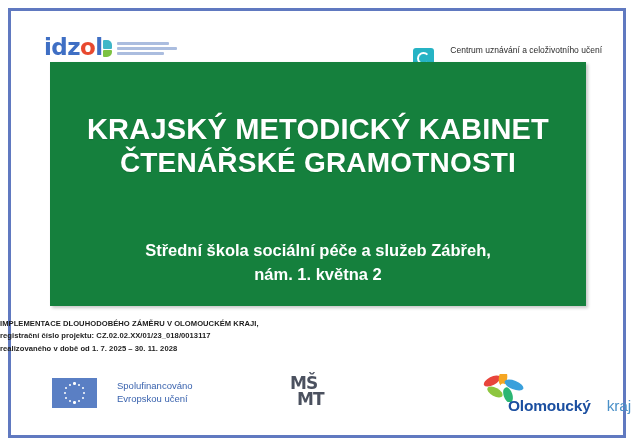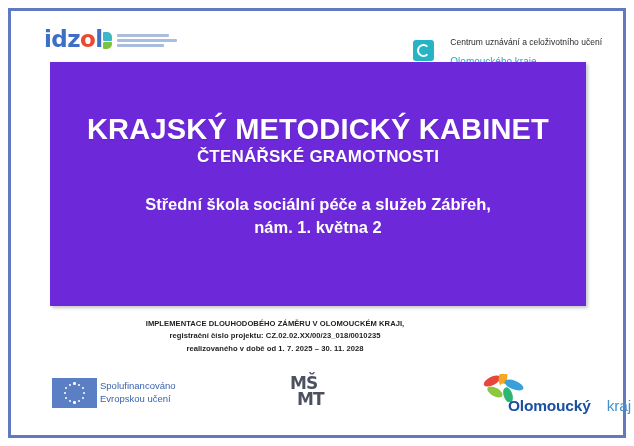--- a/index.html
+++ b/index.html
@@ -26,21 +26,21 @@
     bottom: 8px;
     border: 3px solid #6079c0;
     box-sizing: border-box;
     pointer-events: none;
   }
 
   
   .header {
     position: absolute;
     left: 22px;
-    top: 24px;
+    top: 32px;
     right: 22px;
     height: 42px;
   }
   .idzol-logo {
     position: absolute;
     left: 22px;
     top: 4px;
     display: flex;
     align-items: center;
     gap: 5px;
@@ -132,56 +132,55 @@
     white-space: nowrap;
   }
 
   
   .panel {
     position: absolute;
     left: 50px;
     top: 62px;
     width: 536px;
     height: 244px;
-    background: #6d28d9;
+    background: #15803d;
     box-shadow: 2px 2px 3px rgba(0,0,0,.22);
     color: #ffffff;
     text-align: center;
     box-sizing: border-box;
   }
   .panel-title {
     margin-top: 52px;
     font-size: 29px;
     font-weight: 700;
     letter-spacing: 0.2px;
     line-height: 1.08;
     text-shadow: 0 1px 1px rgba(0,0,0,.12);
   }
   .panel-subtitle {
     margin-top: 3px;
-    font-size: 17px;
+    font-size: 28px;
     font-weight: 700;
     letter-spacing: 0.2px;
     line-height: 1.1;
     text-shadow: 0 1px 1px rgba(0,0,0,.12);
   }
   .panel-org {
-    margin-top: 26px;
+    margin-top: 60px;
     font-size: 16.5px;
     font-weight: 700;
     line-height: 1.42;
   }
 
   
   .fineprint {
     position: absolute;
     left: 0;
     top: 318px;
     width: 550px;
-    text-align: center;
     color: #1d1d1d;
   }
   .fineprint .fp {
     font-size: 7.6px;
     font-weight: 700;
     line-height: 1.62;
     letter-spacing: .05px;
   }
 
   
@@ -191,21 +190,21 @@
     top: 370px;
     width: 634px;
     height: 50px;
   }
   .eu-logo {
     position: absolute;
     left: 52px;
     top: 8px;
     display: flex;
     align-items: center;
-    gap: 3px;
+    gap: 20px;
   }
   .eu-flag {
     width: 45px;
     height: 30px;
     background: #5a7fc4;
     position: relative;
     flex: 0 0 auto;
   }
   .eu-star {
     position: absolute;
@@ -296,21 +295,21 @@
     <div class="panel-title">KRAJSKÝ METODICKÝ KABINET</div>
     <div class="panel-subtitle">ČTENÁŘSKÉ GRAMOTNOSTI</div>
     <div class="panel-org">
       <span>Střední škola sociální péče a služeb Zábřeh,</span><br>
       <span>nám. 1. května 2</span>
     </div>
   </div>
 
   <div class="fineprint">
     <div class="fp">IMPLEMENTACE DLOUHODOBÉHO ZÁMĚRU V OLOMOUCKÉM KRAJI,</div>
-    <div class="fp">registrační číslo projektu: CZ.02.02.XX/00/23_018/0010235</div>
+    <div class="fp">registrační číslo projektu: CZ.02.02.XX/01/23_018/0013117</div>
     <div class="fp">realizovaného v době od 1. 7. 2025 – 30. 11. 2028</div>
   </div>
 
   <div class="footer">
 
     <div class="eu-logo">
       <span class="eu-flag" id="eu-flag">
           <span class="eu-star" style="left: 21.3px; top: 4.3px;"></span>
           <span class="eu-star" style="left: 26.05px; top: 5.57276px;"></span>
           <span class="eu-star" style="left: 29.5272px; top: 9.05px;"></span>

